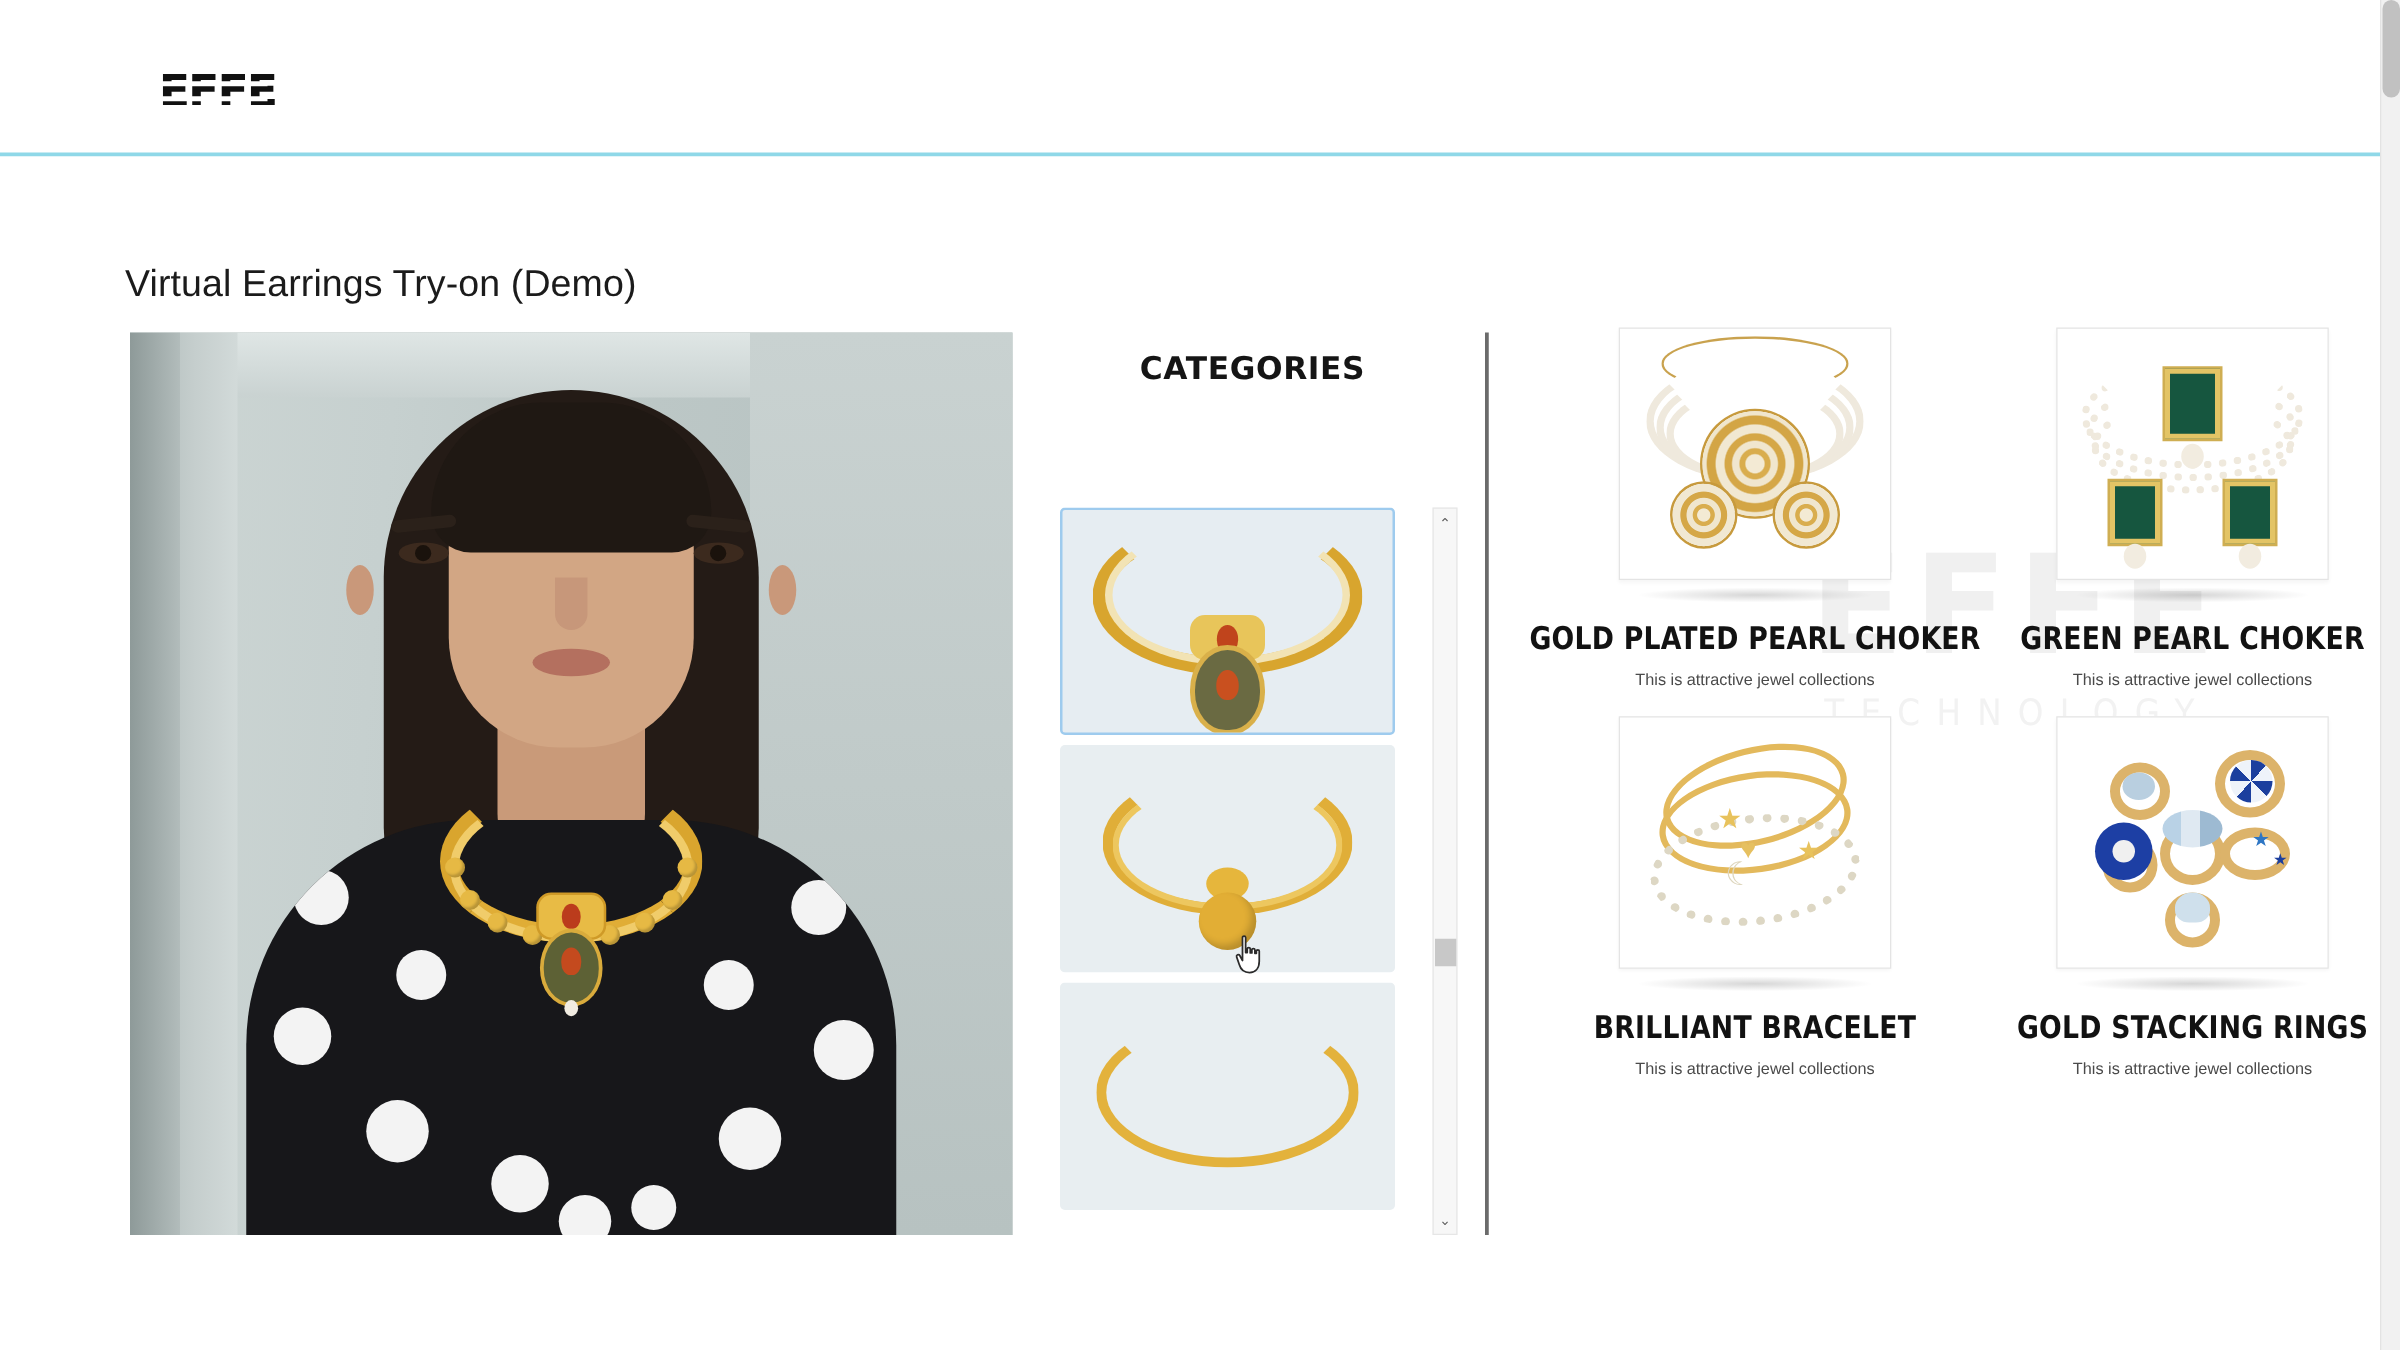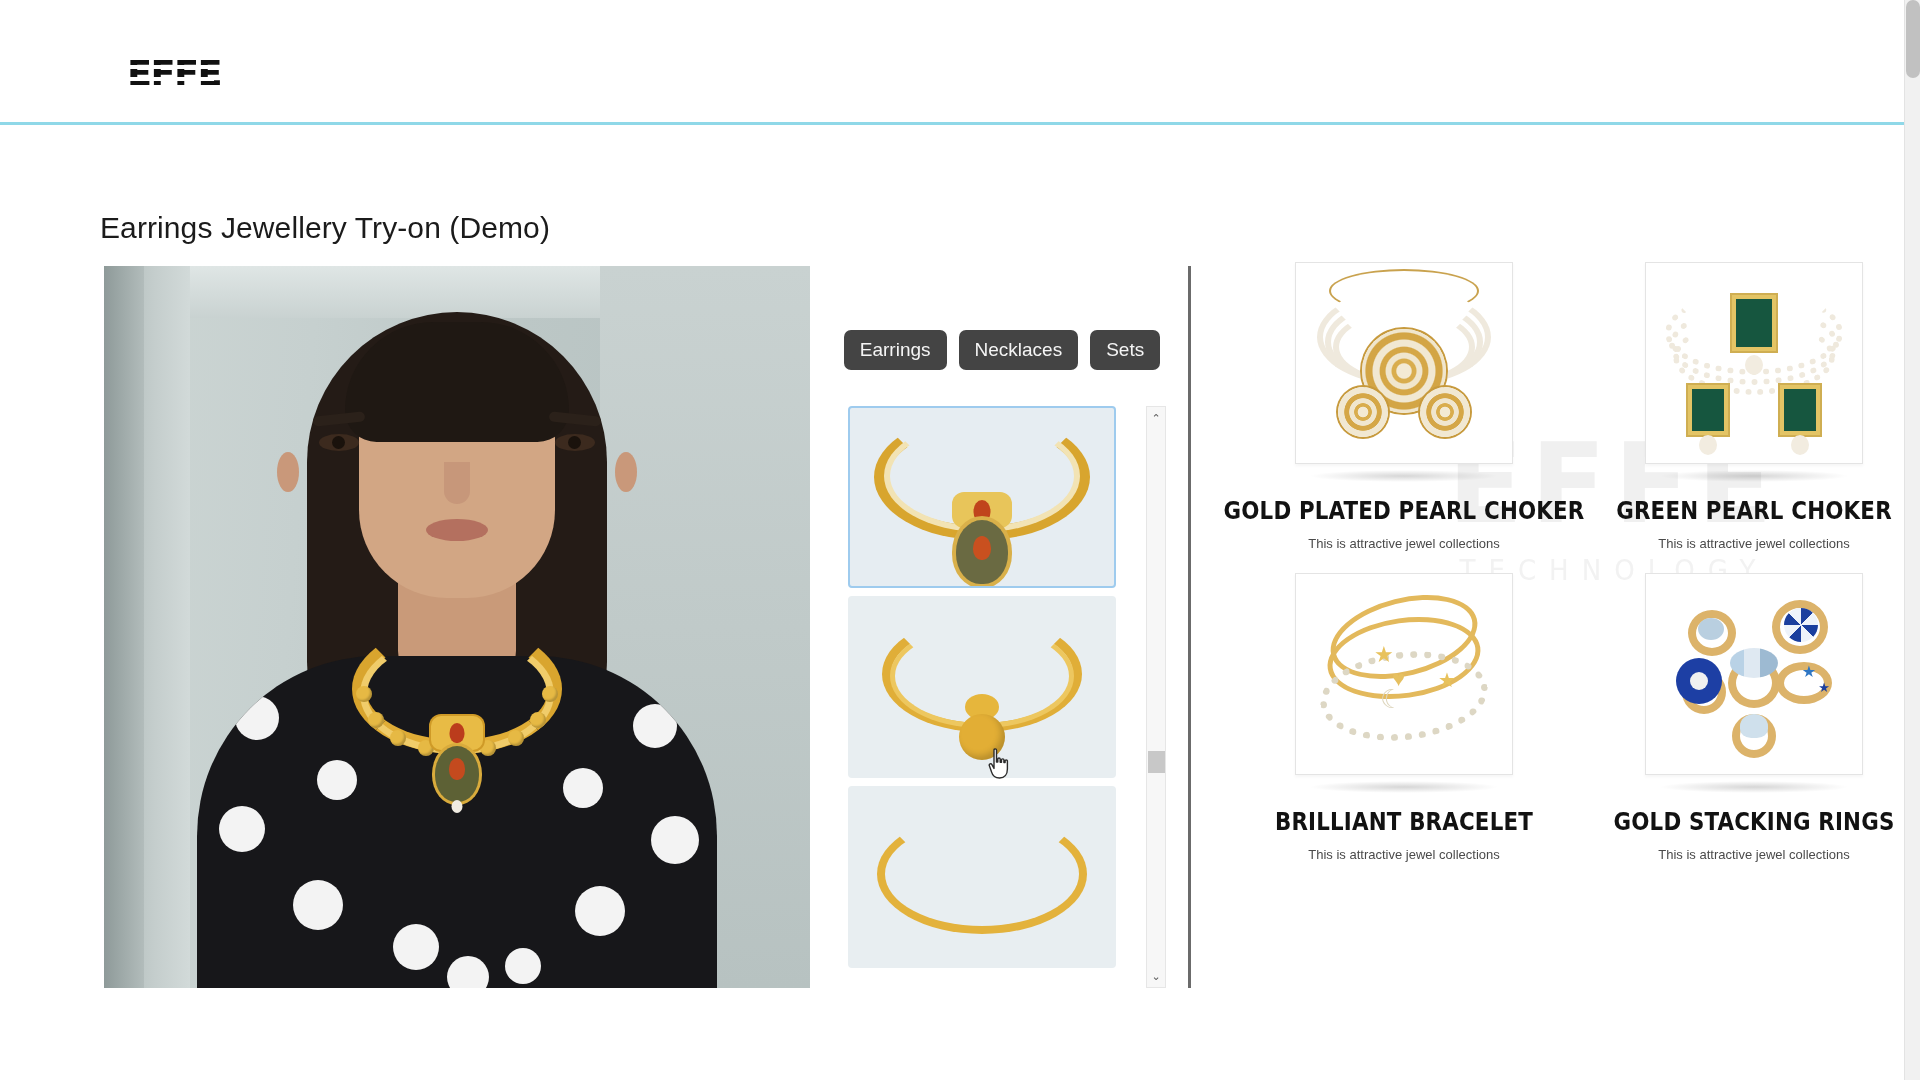--- a/index.html
+++ b/index.html
@@ -417,21 +417,21 @@
 <div class="site-header">
   <div class="logo-wrap">
     <span class="logo-text">EFFE</span>
     <span class="logo-slit s1"></span>
     <span class="logo-slit s2"></span>
   </div>
 
 </div>
 <div class="header-rule"></div>
 
-<h1 class="page-title">Earrings Jewellery Try-on (Demo)</h1>
+<h1 class="page-title">Virtual Earrings Try-on (Demo)</h1>
 
 <div class="demo-area">
 
   <div class="webcam">
     <div class="wc-bg"></div>
     <div class="wc-ceiling"></div>
     <div class="wc-wall-right"></div>
     <div class="wc-doorframe"></div>
     <div class="wc-door"></div>
     <div class="wc-frame-pic"></div>
@@ -476,26 +476,22 @@
         <span class="ar-bead" style="right:38px; top:106px;"></span>
         <span class="ar-bead" style="right:66px; top:116px;"></span>
         <div class="ar-center"></div>
         <div class="ar-drop"></div>
         <div class="ar-pearl"></div>
       </div>
     </div>
   </div>
 
   <div class="cat-panel">
-
-    <div class="cat-buttons">
-      <button class="cat-btn">Earrings</button>
-      <button class="cat-btn">Necklaces</button>
-      <button class="cat-btn">Sets</button>
-    </div>
+    <div class="cat-title">CATEGORIES</div>
+
 
     <div class="thumb-list">
       <div class="thumb-item selected">
         <span class="tn tn1-arc"></span>
         <span class="tn tn1-arc2"></span>
         <span class="tn tn1-ctr"></span>
         <span class="tn tn1-drop"></span>
       </div>
       <div class="thumb-item">
         <span class="tn tn2-arc"></span>

